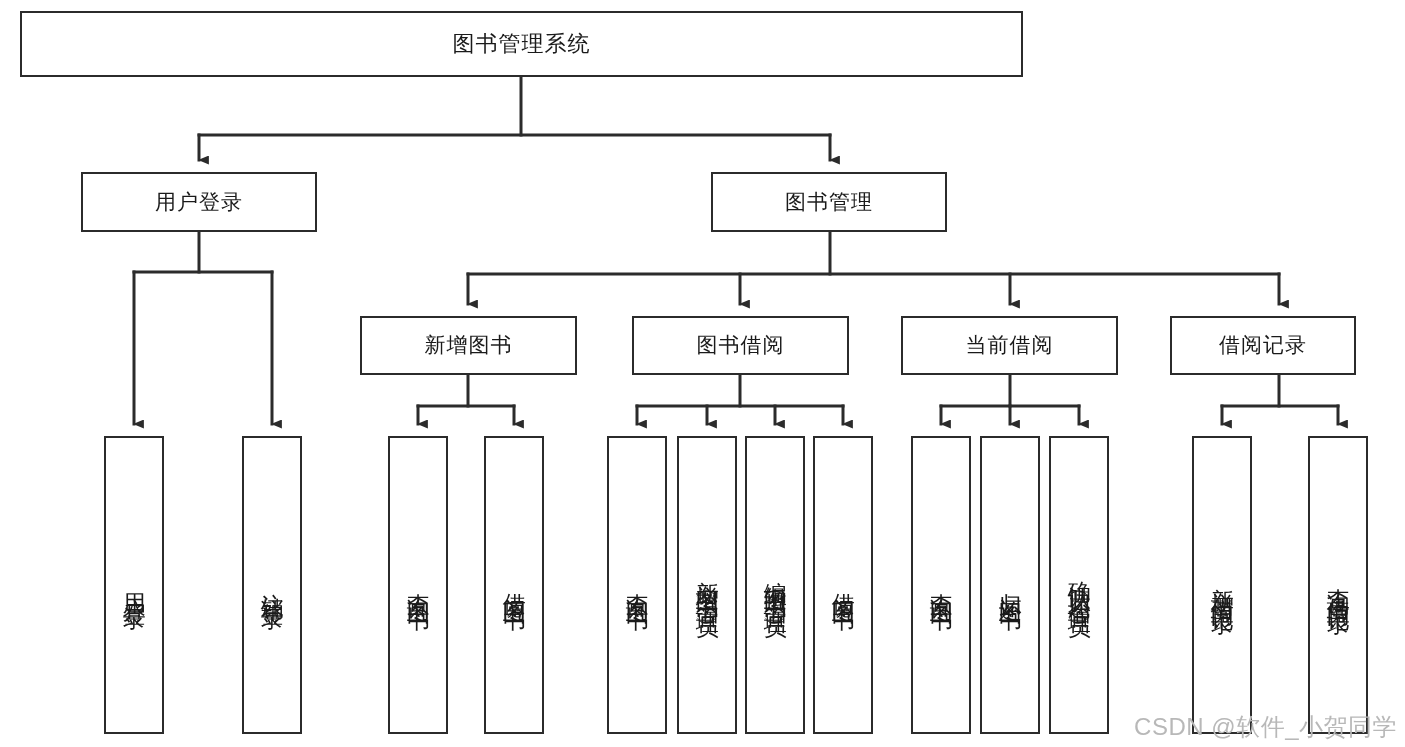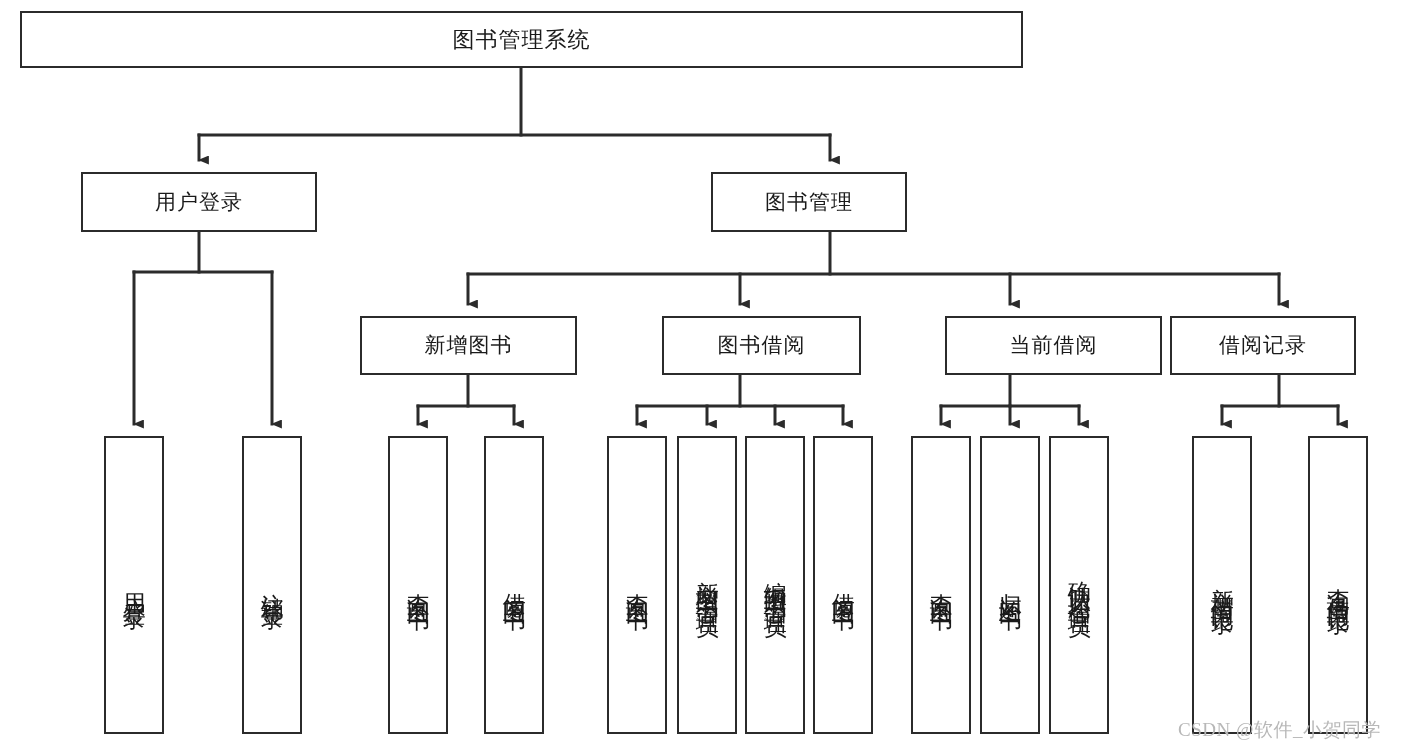--- a/index.html
+++ b/index.html
@@ -59,28 +59,28 @@
     writing-mode: vertical-rl;
     text-orientation: upright;
     font-size: 23px;
     line-height: 1.1;
     letter-spacing: 5px;
     white-space: nowrap;
     text-align: center;
   }
   .watermark {
     position: absolute;
-    right: 24px;
+    right: 8px;
     bottom: 4px;
-    font-size: 19px;
+    font-size: 24px;
     color: #b8b8b8;
     letter-spacing: 0.5px;
     z-index: 5;
     white-space: nowrap;
-    font-family: Liberation Serif, serif;
+    font-family: Liberation Sans, sans-serif;
   }
 </style>
 </head>
 <body>
 
 <div id="canvas">
 
   <svg id="wires" viewBox="0 0 1405 747" width="1405" height="747" xmlns="http://www.w3.org/2000/svg">
     <defs>
       <marker id="arrow" viewBox="0 0 10 12" refX="5" refY="11" markerWidth="9" markerHeight="11" orient="auto-start-reverse" markerUnits="userSpaceOnUse">
@@ -125,38 +125,38 @@
       <path d="M 1010 406 L 1010 424" marker-end="url(#arrow)"></path>
       <path d="M 1079 406 L 1079 424" marker-end="url(#arrow)"></path>
 
       <path d="M 1279 375 L 1279 406"></path>
       <path d="M 1222 406 L 1338 406"></path>
       <path d="M 1222 406 L 1222 424" marker-end="url(#arrow)"></path>
       <path d="M 1338 406 L 1338 424" marker-end="url(#arrow)"></path>
     </g>
   </svg>
 
-  <div class="node h-node root" style="left:20px; top:11px; width:1003px; height:57px;">
+  <div class="node h-node root" style="left:20px; top:11px; width:1003px; height:66px;">
     <span class="node-label">图书管理系统</span>
   </div>
 
   <div class="node h-node" style="left:81px; top:172px; width:236px; height:60px;">
     <span class="node-label">用户登录</span>
   </div>
-  <div class="node h-node" style="left:711px; top:172px; width:196px; height:60px;">
+  <div class="node h-node" style="left:711px; top:172px; width:236px; height:60px;">
     <span class="node-label">图书管理</span>
   </div>
 
   <div class="node h-node" style="left:360px; top:316px; width:217px; height:59px;">
     <span class="node-label">新增图书</span>
   </div>
-  <div class="node h-node" style="left:662px; top:316px; width:199px; height:59px;">
+  <div class="node h-node" style="left:632px; top:316px; width:217px; height:59px;">
     <span class="node-label">图书借阅</span>
   </div>
-  <div class="node h-node" style="left:901px; top:316px; width:217px; height:59px;margin-left:44px;">
+  <div class="node h-node" style="left:901px; top:316px; width:217px; height:59px;">
     <span class="node-label">当前借阅</span>
   </div>
   <div class="node h-node" style="left:1170px; top:316px; width:186px; height:59px;">
     <span class="node-label">借阅记录</span>
   </div>
 
   <div class="node v-node" style="left:104px; top:436px; width:60px; height:298px;">
     <span class="node-label">用户登录</span>
   </div>
   <div class="node v-node" style="left:242px; top:436px; width:60px; height:298px;">

